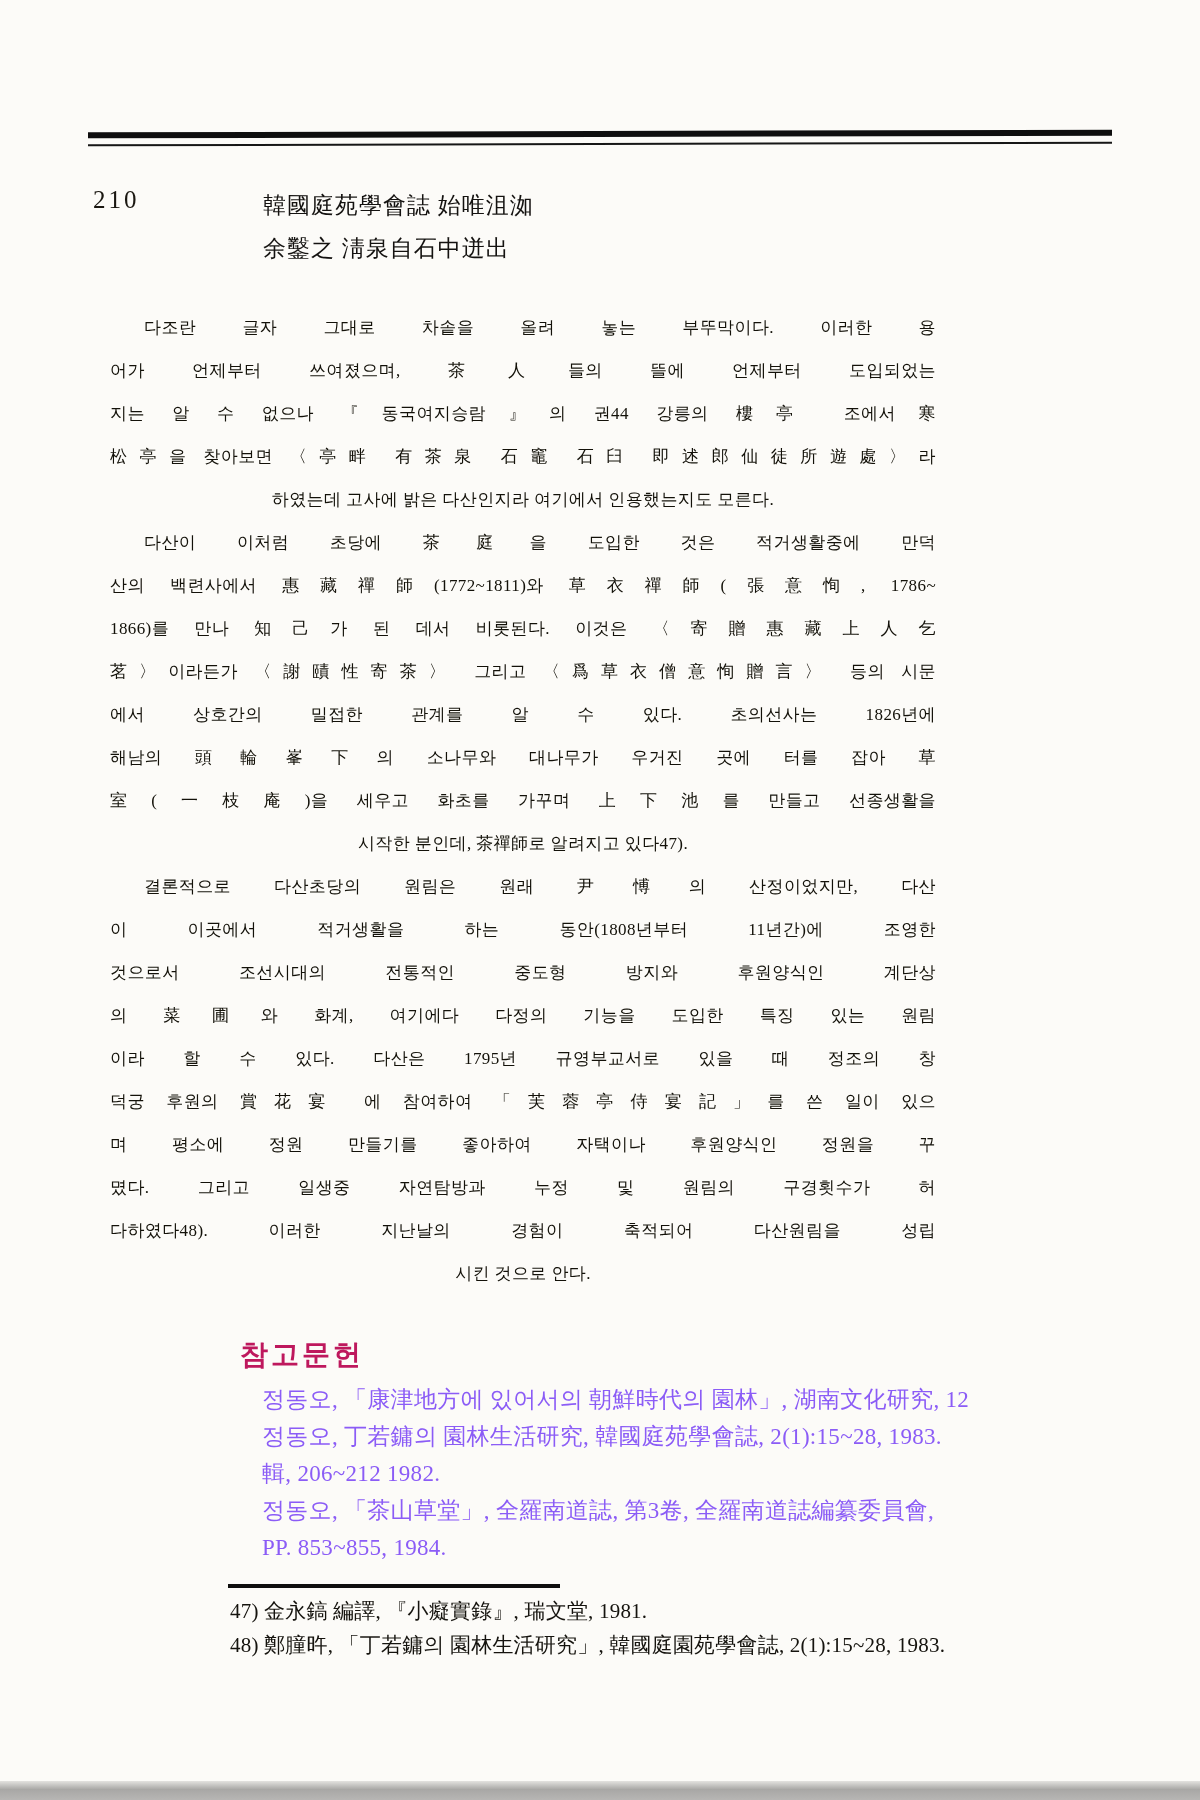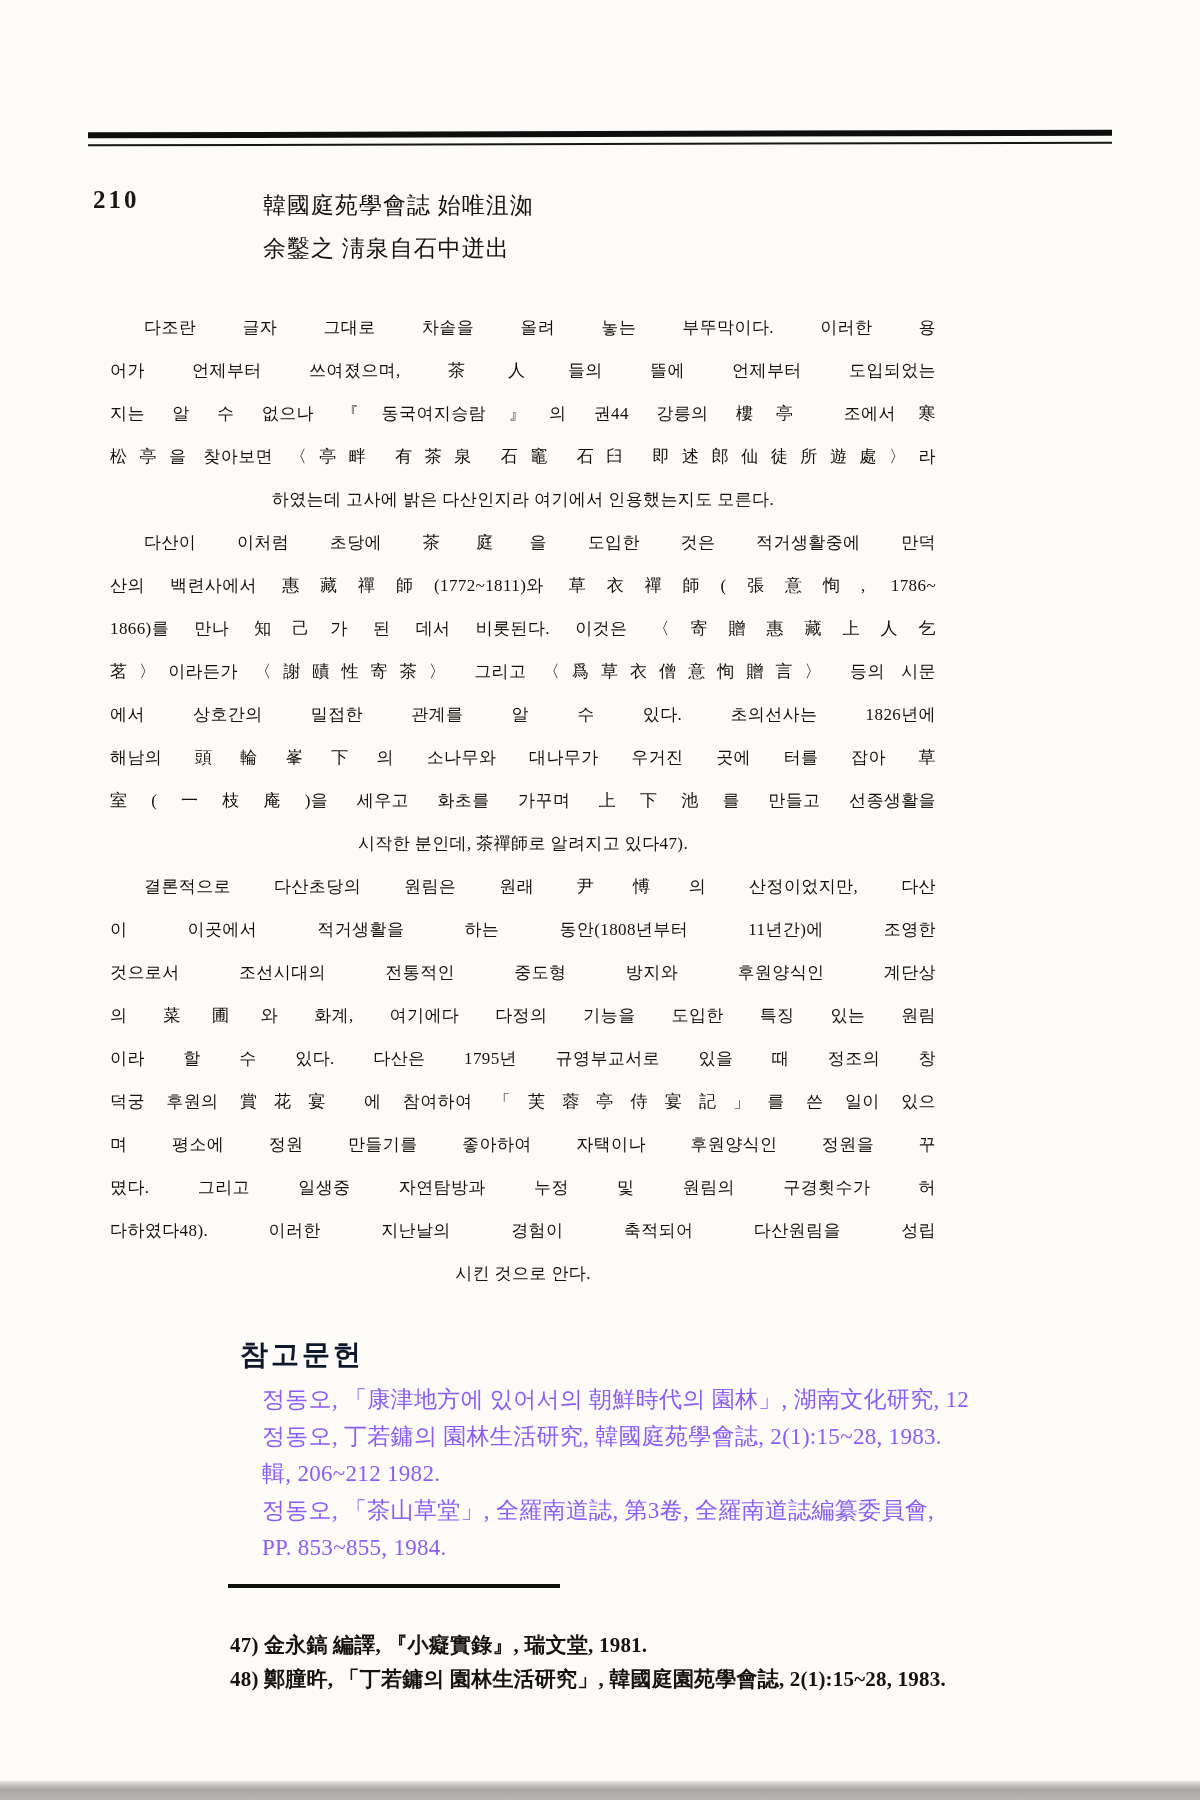--- a/index.html
+++ b/index.html
@@ -21,53 +21,53 @@
     width: 1024px; height: 6px; background: #0e0e0e;
     transform: rotate(-0.15deg);
   }
   .rule-thin {
     position: absolute; left: 88px; top: 143px;
     width: 1024px; height: 2px; background: #161616;
     transform: rotate(-0.15deg);
   }
   .page-number {
     position: absolute; left: 93px; top: 186px;
-    font-size: 25px; letter-spacing: 3px; color: #1a1711; font-weight: bold;
+    font-size: 25px; letter-spacing: 3px; color: #1a1711;
   }
   .quote {
     position: absolute; left: 263px; top: 184px;
     width: 640px; font-size: 23px; line-height: 43px;
     letter-spacing: 1px; color: #141210;
   }
   .body-block {
     position: absolute; left: 110px; top: 306px;
     width: 826px; font-size: 17px; line-height: 43px;
     letter-spacing: 0.4px; color: #131109;
   }
   .bline { width: 100%; }
   .bline.fill { text-align: justify; text-align-last: justify; }
   .bline.end  { text-align: center; }
   .bline.indent { text-indent: 34px; }
   .refs-heading {
     position: absolute; left: 240px; top: 1336px;
-    font-size: 28px; font-weight: 600; letter-spacing: 3px; color: #0f172a;
+    font-size: 28px; font-weight: 600; letter-spacing: 3px; color: #be185d;
   }
   .refs {
     position: absolute; left: 262px; top: 1381px;
     width: 800px; font-size: 23px; line-height: 37px;
     letter-spacing: 0.3px; color: #8b5cf6;
   }
   .fn-rule {
     position: absolute; left: 228px; top: 1584px;
     width: 332px; height: 4px; background: #0e0e0e;
   }
   .footnotes {
-    position: absolute; left: 230px; top: 1628px;
+    position: absolute; left: 230px; top: 1594px;
     width: 830px; font-size: 21px; line-height: 34px;
-    letter-spacing: 0.2px; color: #15130e; font-weight: bold;
+    letter-spacing: 0.2px; color: #15130e;
   }
   
   .scan-bottom {
     position: absolute; left: 0; top: 1781px;
     width: 1200px; height: 19px;
     background: linear-gradient(to bottom, #e3e2df 0%, #a8a7a5 45%, #b7b6b4 100%);
   }
 </style>
 </head>
 <body>

